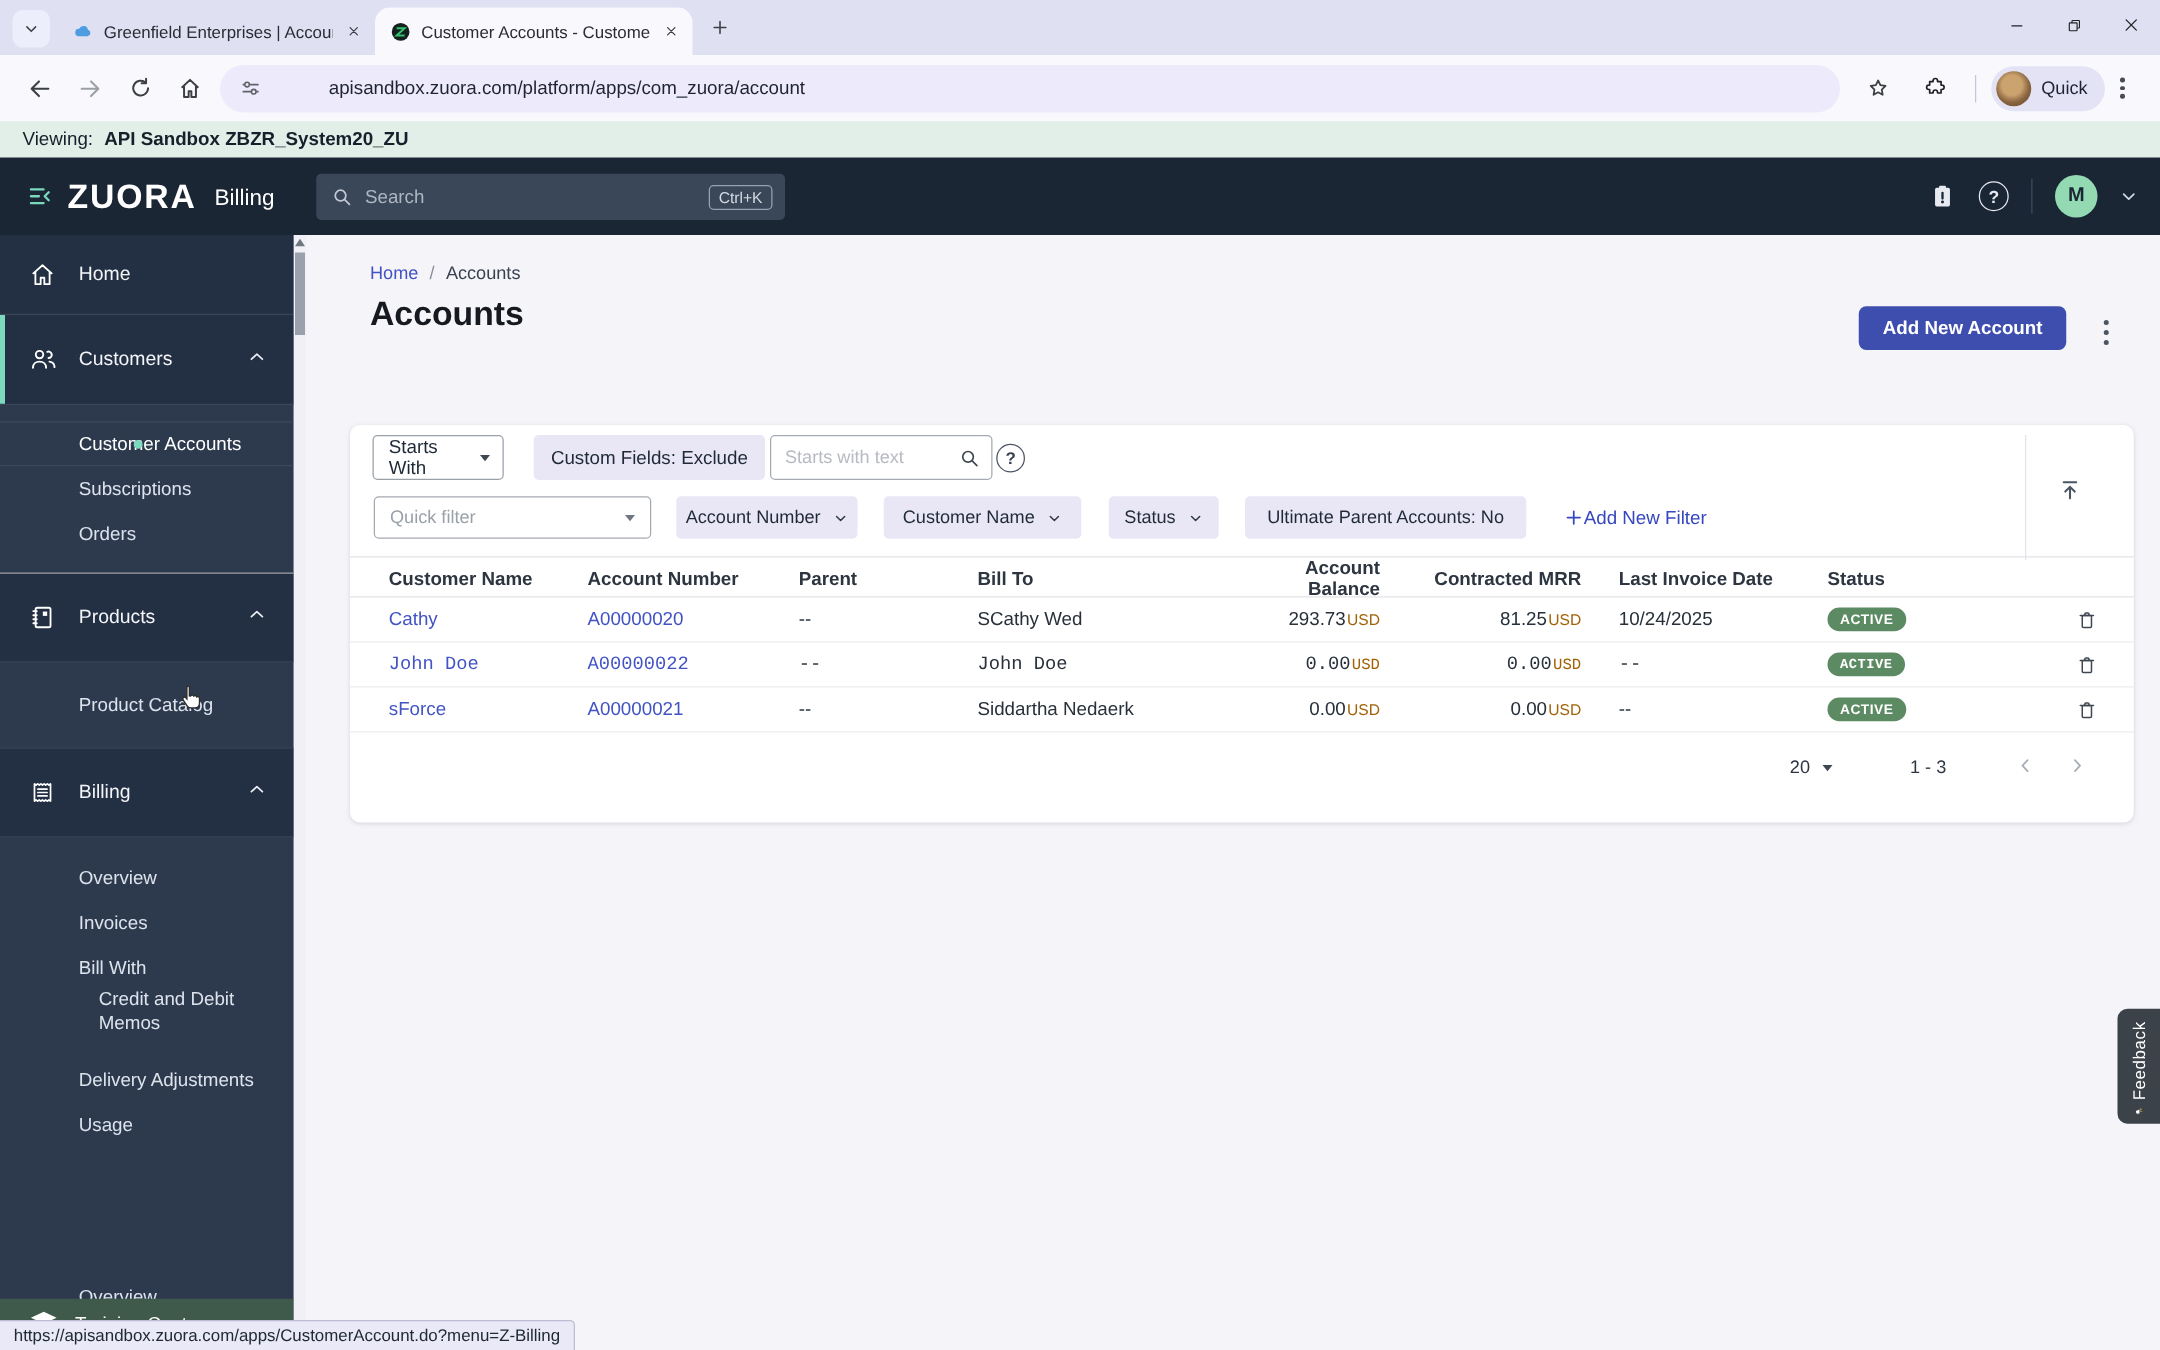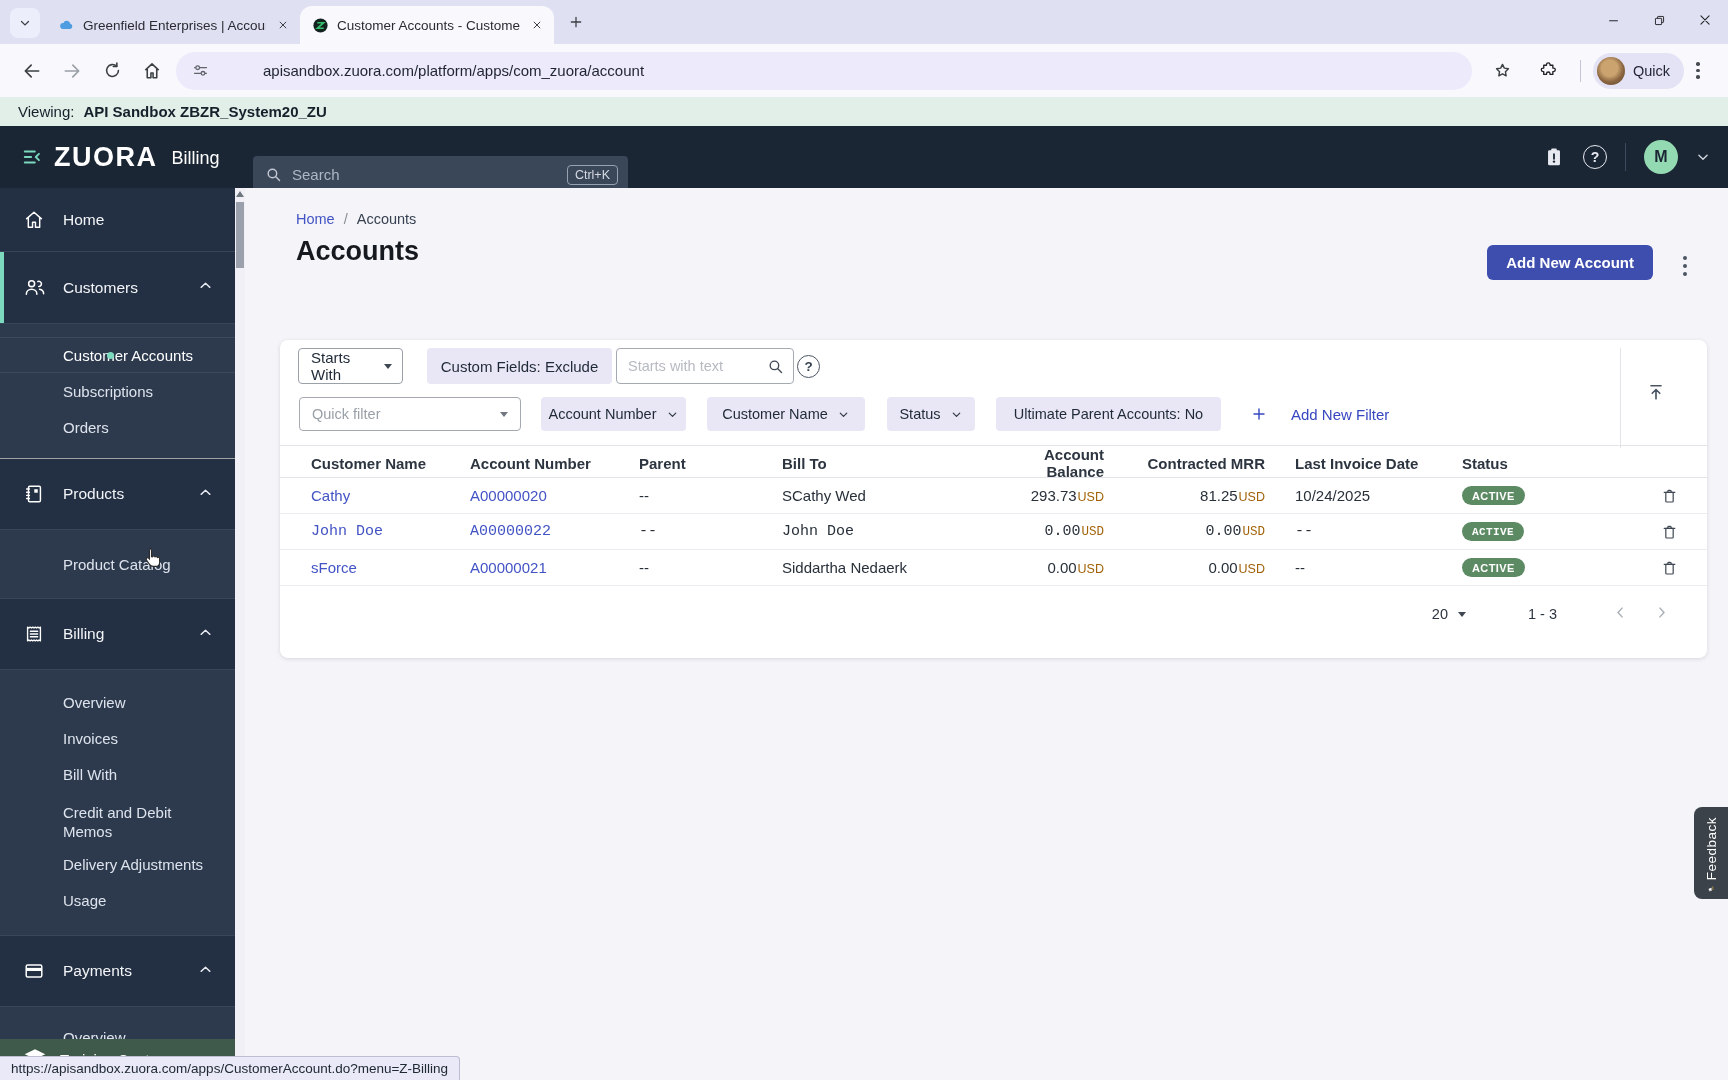--- a/index.html
+++ b/index.html
@@ -33,21 +33,21 @@
 
   
   .envbar { position:absolute; left:0; top:97px; width:1728px; height:29px; background:#e2eee8; display:flex; align-items:center; padding:0 18px; font-size:15px; color:#15202b; }
   .envbar b { margin-left:9px; }
 
   
   .appheader { position:absolute; left:0; top:126px; width:1728px; height:62px; background:#1b2634; display:flex; align-items:center; }
   .collapse-btn { margin-left:18px; width:30px; height:30px; display:flex; align-items:center; justify-content:center; }
   .logo { color:#fff; font-size:27px; font-weight:800; letter-spacing:1.5px; margin-left:6px; }
   .product { color:#fff; font-size:18px; margin-left:14px; margin-top:3px; }
-  .hd-search { position:absolute; left:253px; top:30px; width:375px; height:37px; background:#3a4759; border-radius:4px; display:flex; align-items:center; padding:0 10px 0 12px; gap:10px; }
+  .hd-search { position:absolute; left:253px; top:13px; width:375px; height:37px; background:#3a4759; border-radius:4px; display:flex; align-items:center; padding:0 10px 0 12px; gap:10px; }
   .hd-search input { flex:1; background:transparent; border:none; outline:none; color:#dfe4ea; font-size:15px; font-family:inherit; }
   .hd-search input::placeholder { color:#aeb6c2; }
   .shortcut { border:1px solid #97a1b0; border-radius:4px; color:#d5dae2; font-size:12.5px; padding:2px 7px; }
   .hd-right { position:absolute; right:18px; top:0; height:62px; display:flex; align-items:center; gap:18px; }
   .hd-divider { width:1px; height:28px; background:#3c4961; }
   .hd-avatar { width:34px; height:34px; border-radius:50%; background:#93d9b2; color:#1b2634; font-size:16px; font-weight:700; display:flex; align-items:center; justify-content:center; }
   .help-circle { width:24px; height:24px; border:1.8px solid #e8eaf2; border-radius:50%; color:#e8eaf2; font-size:14px; font-weight:700; display:flex; align-items:center; justify-content:center; }
 
   
   .sidebar { position:absolute; left:0; top:188px; width:235px; height:892px; background:#2d3a4e; overflow:hidden; }
@@ -90,21 +90,21 @@
   .f-input input { flex:1; width:100%; border:none; outline:none; font-size:14.5px; font-family:inherit; color:#1f2937; }
   .f-input input::placeholder { color:#b6bac1; }
   .help-sm { position:absolute; left:517px; top:7px; width:23px; height:23px; border:1.6px solid #4b5563; border-radius:50%; color:#374151; font-size:13.5px; font-weight:700; display:flex; align-items:center; justify-content:center; }
   .pin-divider { position:absolute; left:1340px; top:0; width:1px; height:100px; background:#e3e4ea; }
   .pin-btn { position:absolute; left:1360px; top:28px; width:32px; height:32px; display:flex; align-items:center; justify-content:center; }
 
   .f-row2 { position:absolute; left:0; top:57px; width:100%; height:35px; }
   .dd-quick { position:absolute; left:19px; top:0; width:222px; height:34px; border:1px solid #a5aab2; border-radius:4px; background:#fff; display:flex; align-items:center; justify-content:space-between; padding:0 12px; font-size:14.5px; color:#9aa0a8; }
   .tri-dn-gray { width:0; height:0; border-left:4.5px solid transparent; border-right:4.5px solid transparent; border-top:5.5px solid #707782; }
   .chip { position:absolute; top:0; height:34px; background:#e9e7f6; border-radius:4px; display:flex; align-items:center; justify-content:center; gap:9px; font-size:14.5px; color:#1f2937; }
-  .add-filter { position:absolute; left:971px; top:0; height:34px; display:flex; align-items:center; gap:24px; color:#3647c0; font-size:15px; font-weight:500; }
+  .add-filter { position:absolute; left:971px; top:0; height:34px; display:flex; align-items:center; gap:0; color:#3647c0; font-size:15px; font-weight:500; }
 
   .thead { position:absolute; left:0; top:105px; width:100%; height:33px; border-top:1px solid #e3e3ea; border-bottom:1px solid #e3e3ea; display:grid; grid-template-columns:159px 169px 143px 219px 103px 161px 197px 196px 1fr; padding-left:31px; align-items:center; font-size:15px; font-weight:700; color:#2d3540; }
   .trow { position:absolute; left:0; width:100%; height:36px; border-bottom:1px solid #ebebf0; display:grid; grid-template-columns:159px 169px 143px 219px 103px 161px 197px 196px 1fr; padding-left:31px; align-items:center; font-size:15px; color:#28303a; }
   .r0 { top:138px; } .r1 { top:174px;font-family:Liberation Mono, monospace; } .r2 { top:210px; }
   .cell-link { color:#4253c4; }
   .cell-num { text-align:right; }
   .cur { color:#a16207; font-size:12.5px; margin-left:1px; }
   .pad-col { padding-left:30px; }
   .badge { display:inline-block; background:#5c8a63; color:#fff; font-size:11px; font-weight:700; letter-spacing:.4px; padding:4px 10px 3px; border-radius:11px; }
   .trash { width:22px; height:22px; display:flex; align-items:center; justify-content:center; }
@@ -352,45 +352,31 @@
   <div class="sb-sub" style="top:482px; height:265px;">
     <div class="sb-item" style="top:14px;">
       <span>Overview</span>
     </div>
     <div class="sb-item" style="top:50px;">
       <span>Invoices</span>
     </div>
     <div class="sb-item" style="top:86px;">
       <span>Bill With</span>
     </div>
-    <div class="sb-item two-line" style="top:125px; height:54px;">
+    <div class="sb-item two-line" style="top:112px; height:54px;padding-left:16px;">
       <span style="width:130px;">Credit and Debit Memos</span>
     </div>
     <div class="sb-item" style="top:176px;">
       <span>Delivery Adjustments</span>
     </div>
     <div class="sb-item" style="top:212px;">
       <span>Usage</span>
     </div>
   </div>
 
-  <div class="sb-block" style="top:747px; height:72px; border-top:1px solid #39465a;">
-    <span class="sb-ico">
-      <svg width="22" height="22" viewBox="0 0 24 24">
-          <rect x="3.5" y="5.5" width="17" height="13" rx="1.6" fill="none" stroke="#fff" stroke-width="1.6"></rect>
-          <rect x="3.5" y="8.6" width="17" height="3.4" fill="#fff"></rect>
-        </svg>
-    </span>
-    <span class="sb-label">Payments</span>
-    <span class="sb-chev">
-      <svg width="15" height="15" viewBox="0 0 24 24">
-          <polyline points="5 15 12 8.5 19 15" fill="none" stroke="#e8ecf2" stroke-width="2.2" stroke-linecap="round" stroke-linejoin="round"></polyline>
-        </svg>
-    </span>
-  </div>
 
   <div class="sb-sub" style="top:819px; height:73px;">
     <div class="sb-item" style="top:12px;">
       <span>Overview</span>
     </div>
   </div>
 
   <div class="training">
     <svg class="abs" style="left:22px; top:6px;" width="26" height="26" viewBox="0 0 24 24">
         <path d="M12 4L2.5 8.5 12 13l9.5-4.5z" fill="#fff"></path>

